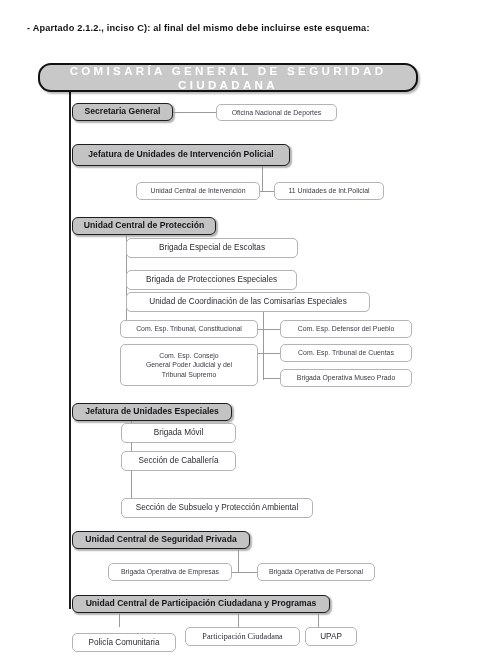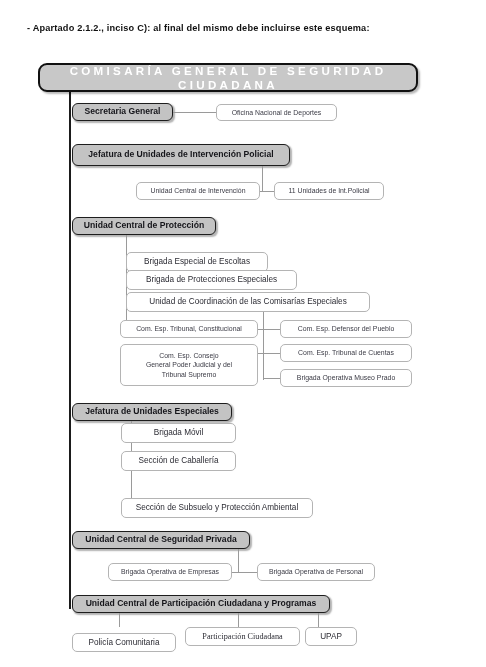--- a/index.html
+++ b/index.html
@@ -108,21 +108,21 @@
 </style>
 </head>
 <body>
 
 <div class="caption">- Apartado 2.1.2., inciso C): al final del mismo debe incluirse este esquema:</div>
 
 <div class="chart">
 
   <div class="trunk" style="left:69px; top:92px; height:517px;"></div>
 
-  <div class="node title" style="left:38px; top:63px; width:380px; height:29px;">
+  <div class="node title" style="left:38px; top:63px; width:380px; height:29px;border-radius:13px;">
     <span>COMISARÍA GENERAL DE SEGURIDAD CIUDADANA</span>
   </div>
 
   <div class="node dept" style="left:72px; top:103px; width:101px; height:18px;">
     <span>Secretaria General</span>
   </div>
   <div class="hline" style="left:173px; top:112px; width:43px;"></div>
   <div class="node leaf sm" style="left:216px; top:104px; width:121px; height:17px;">
     <span>Oficina  Nacional de Deportes</span>
   </div>
@@ -138,21 +138,21 @@
   <div class="node leaf sm" style="left:274px; top:182px; width:110px; height:18px;">
     <span>11 Unidades de Int.Policial</span>
   </div>
 
   <div class="node dept" style="left:72px; top:217px; width:144px; height:18px;">
     <span>Unidad Central de Protección</span>
   </div>
 
   <div class="vline" style="left:126px; top:235px; width:1px; height:95px;"></div>
 
-  <div class="node leaf" style="left:126px; top:252px; width:142px; height:20px;">
+  <div class="node leaf" style="left:126px; top:238px; width:172px; height:20px;">
     <span>Brigada Especial de Escoltas</span>
   </div>
   <div class="node leaf" style="left:126px; top:270px; width:171px; height:20px;">
     <span>Brigada de Protecciones Especiales</span>
   </div>
   <div class="node leaf" style="left:126px; top:292px; width:244px; height:20px;">
     <span>Unidad de Coordinación de las Comisarías Especiales</span>
   </div>
 
   <div class="vline" style="left:263px; top:312px; width:1px; height:68px;"></div>

